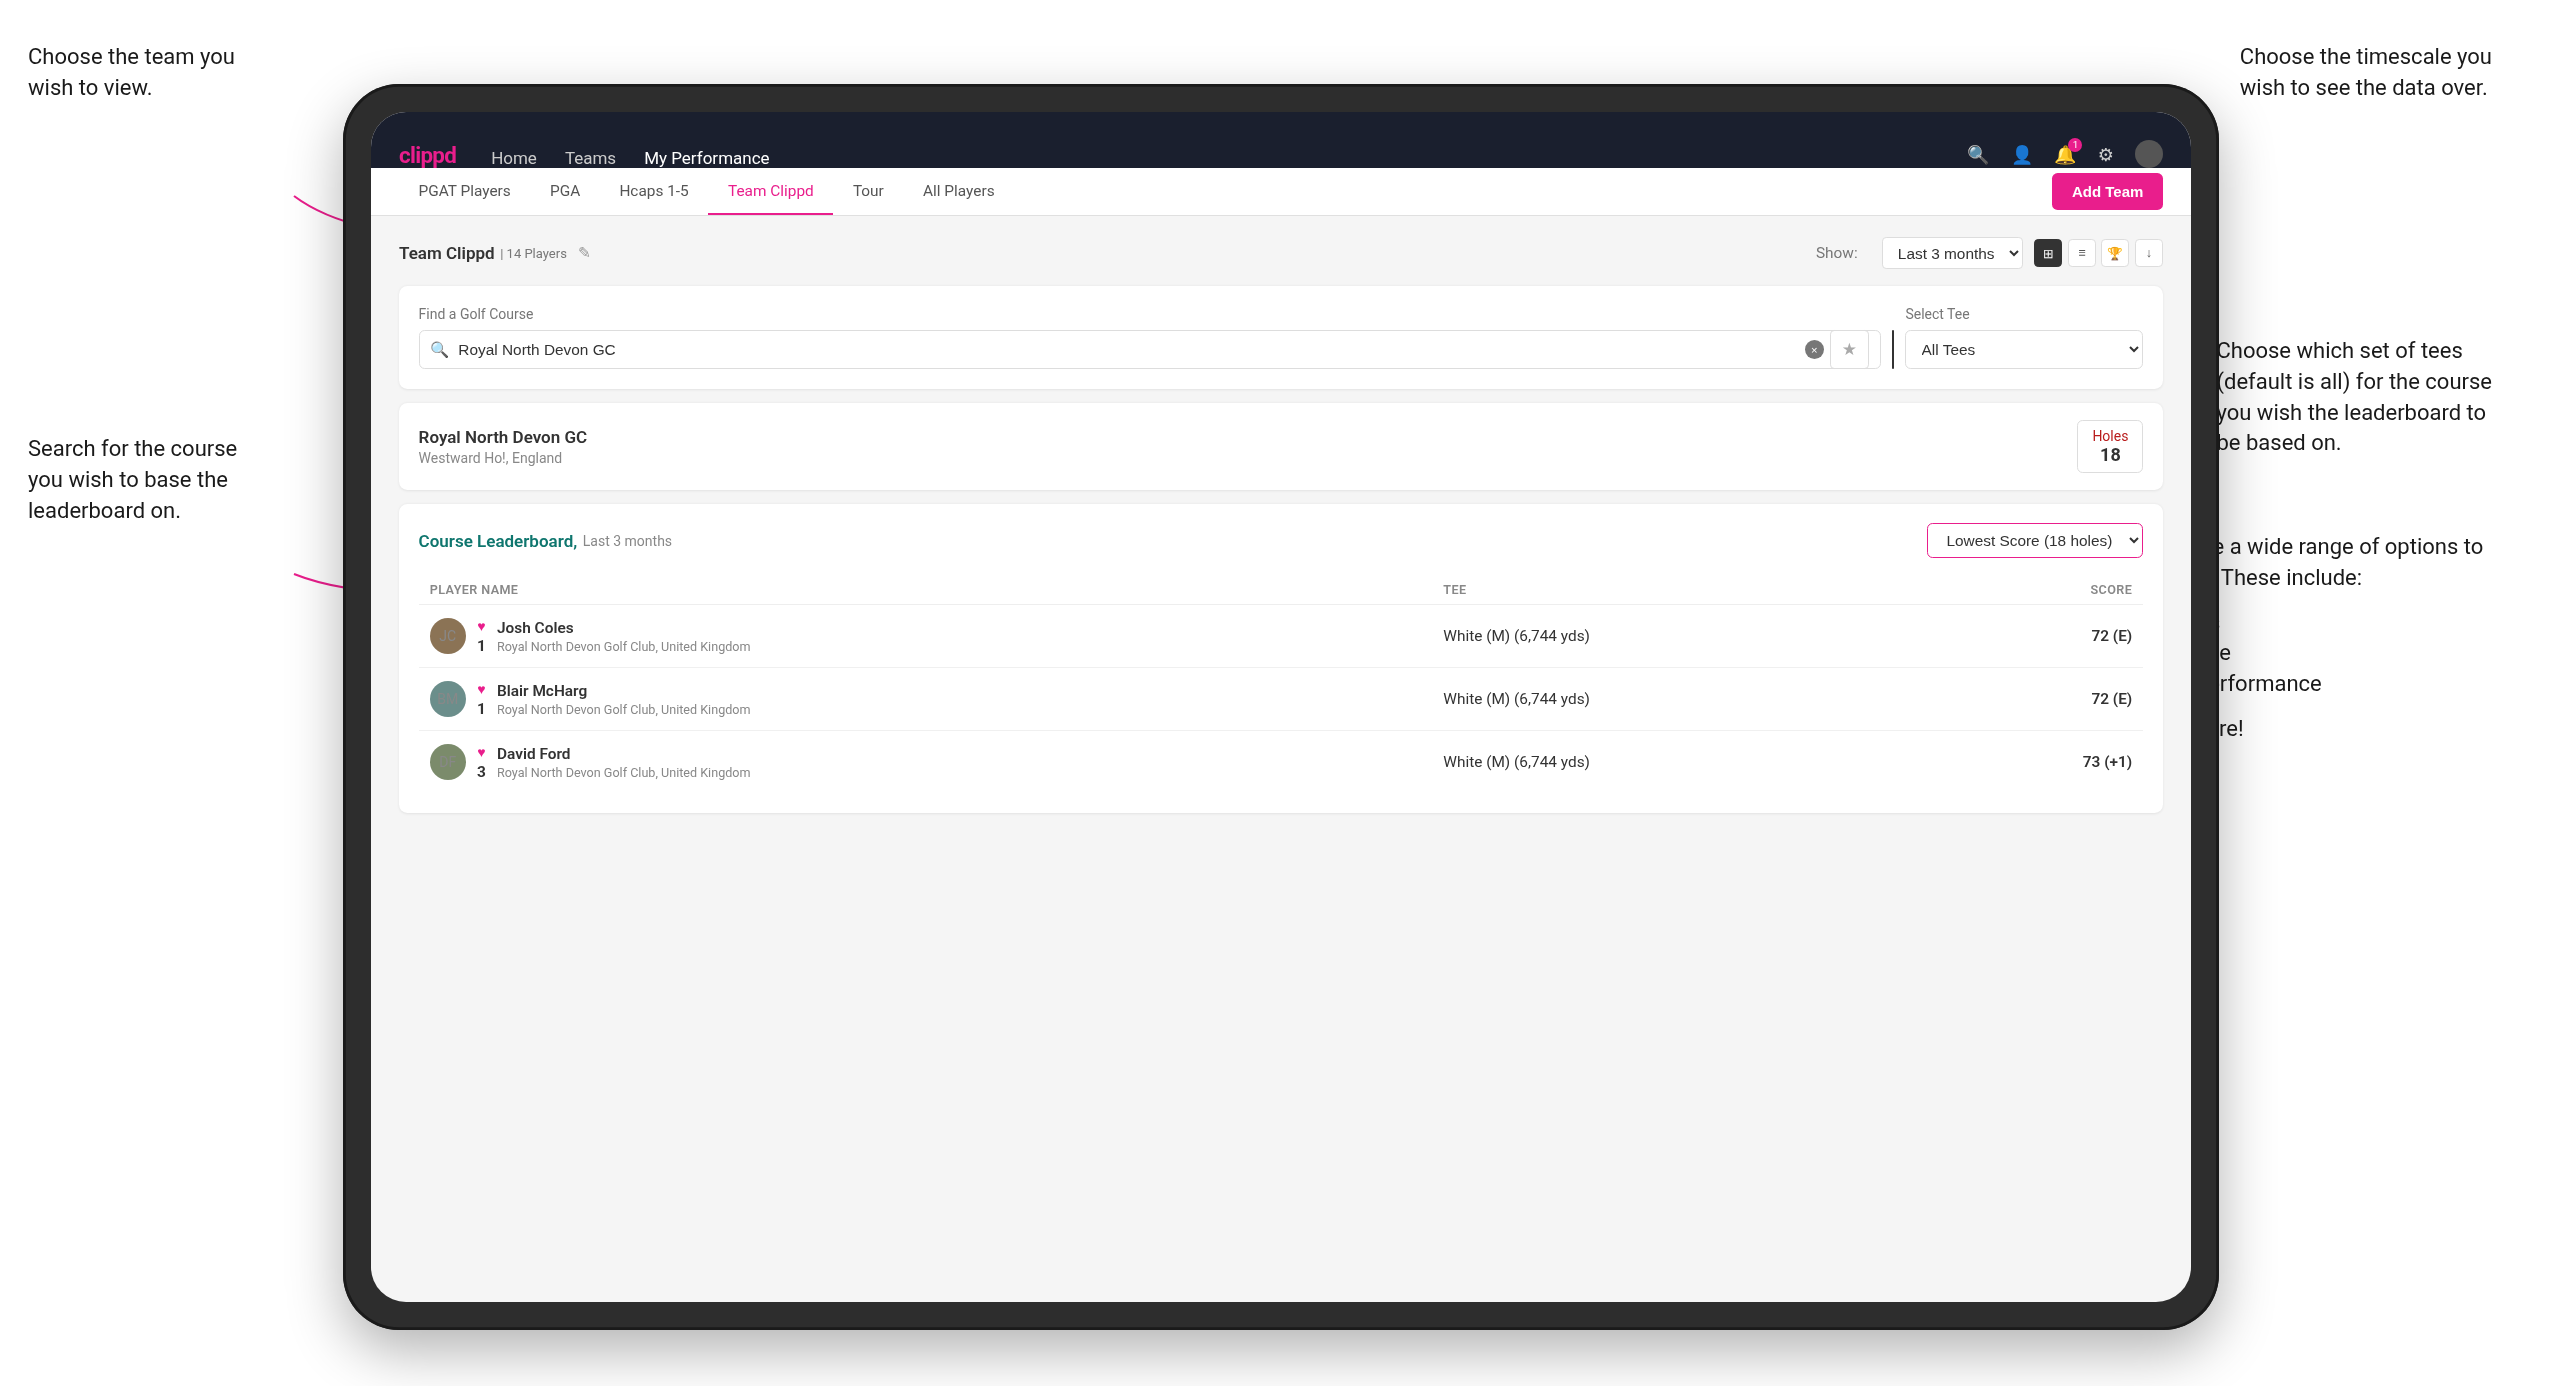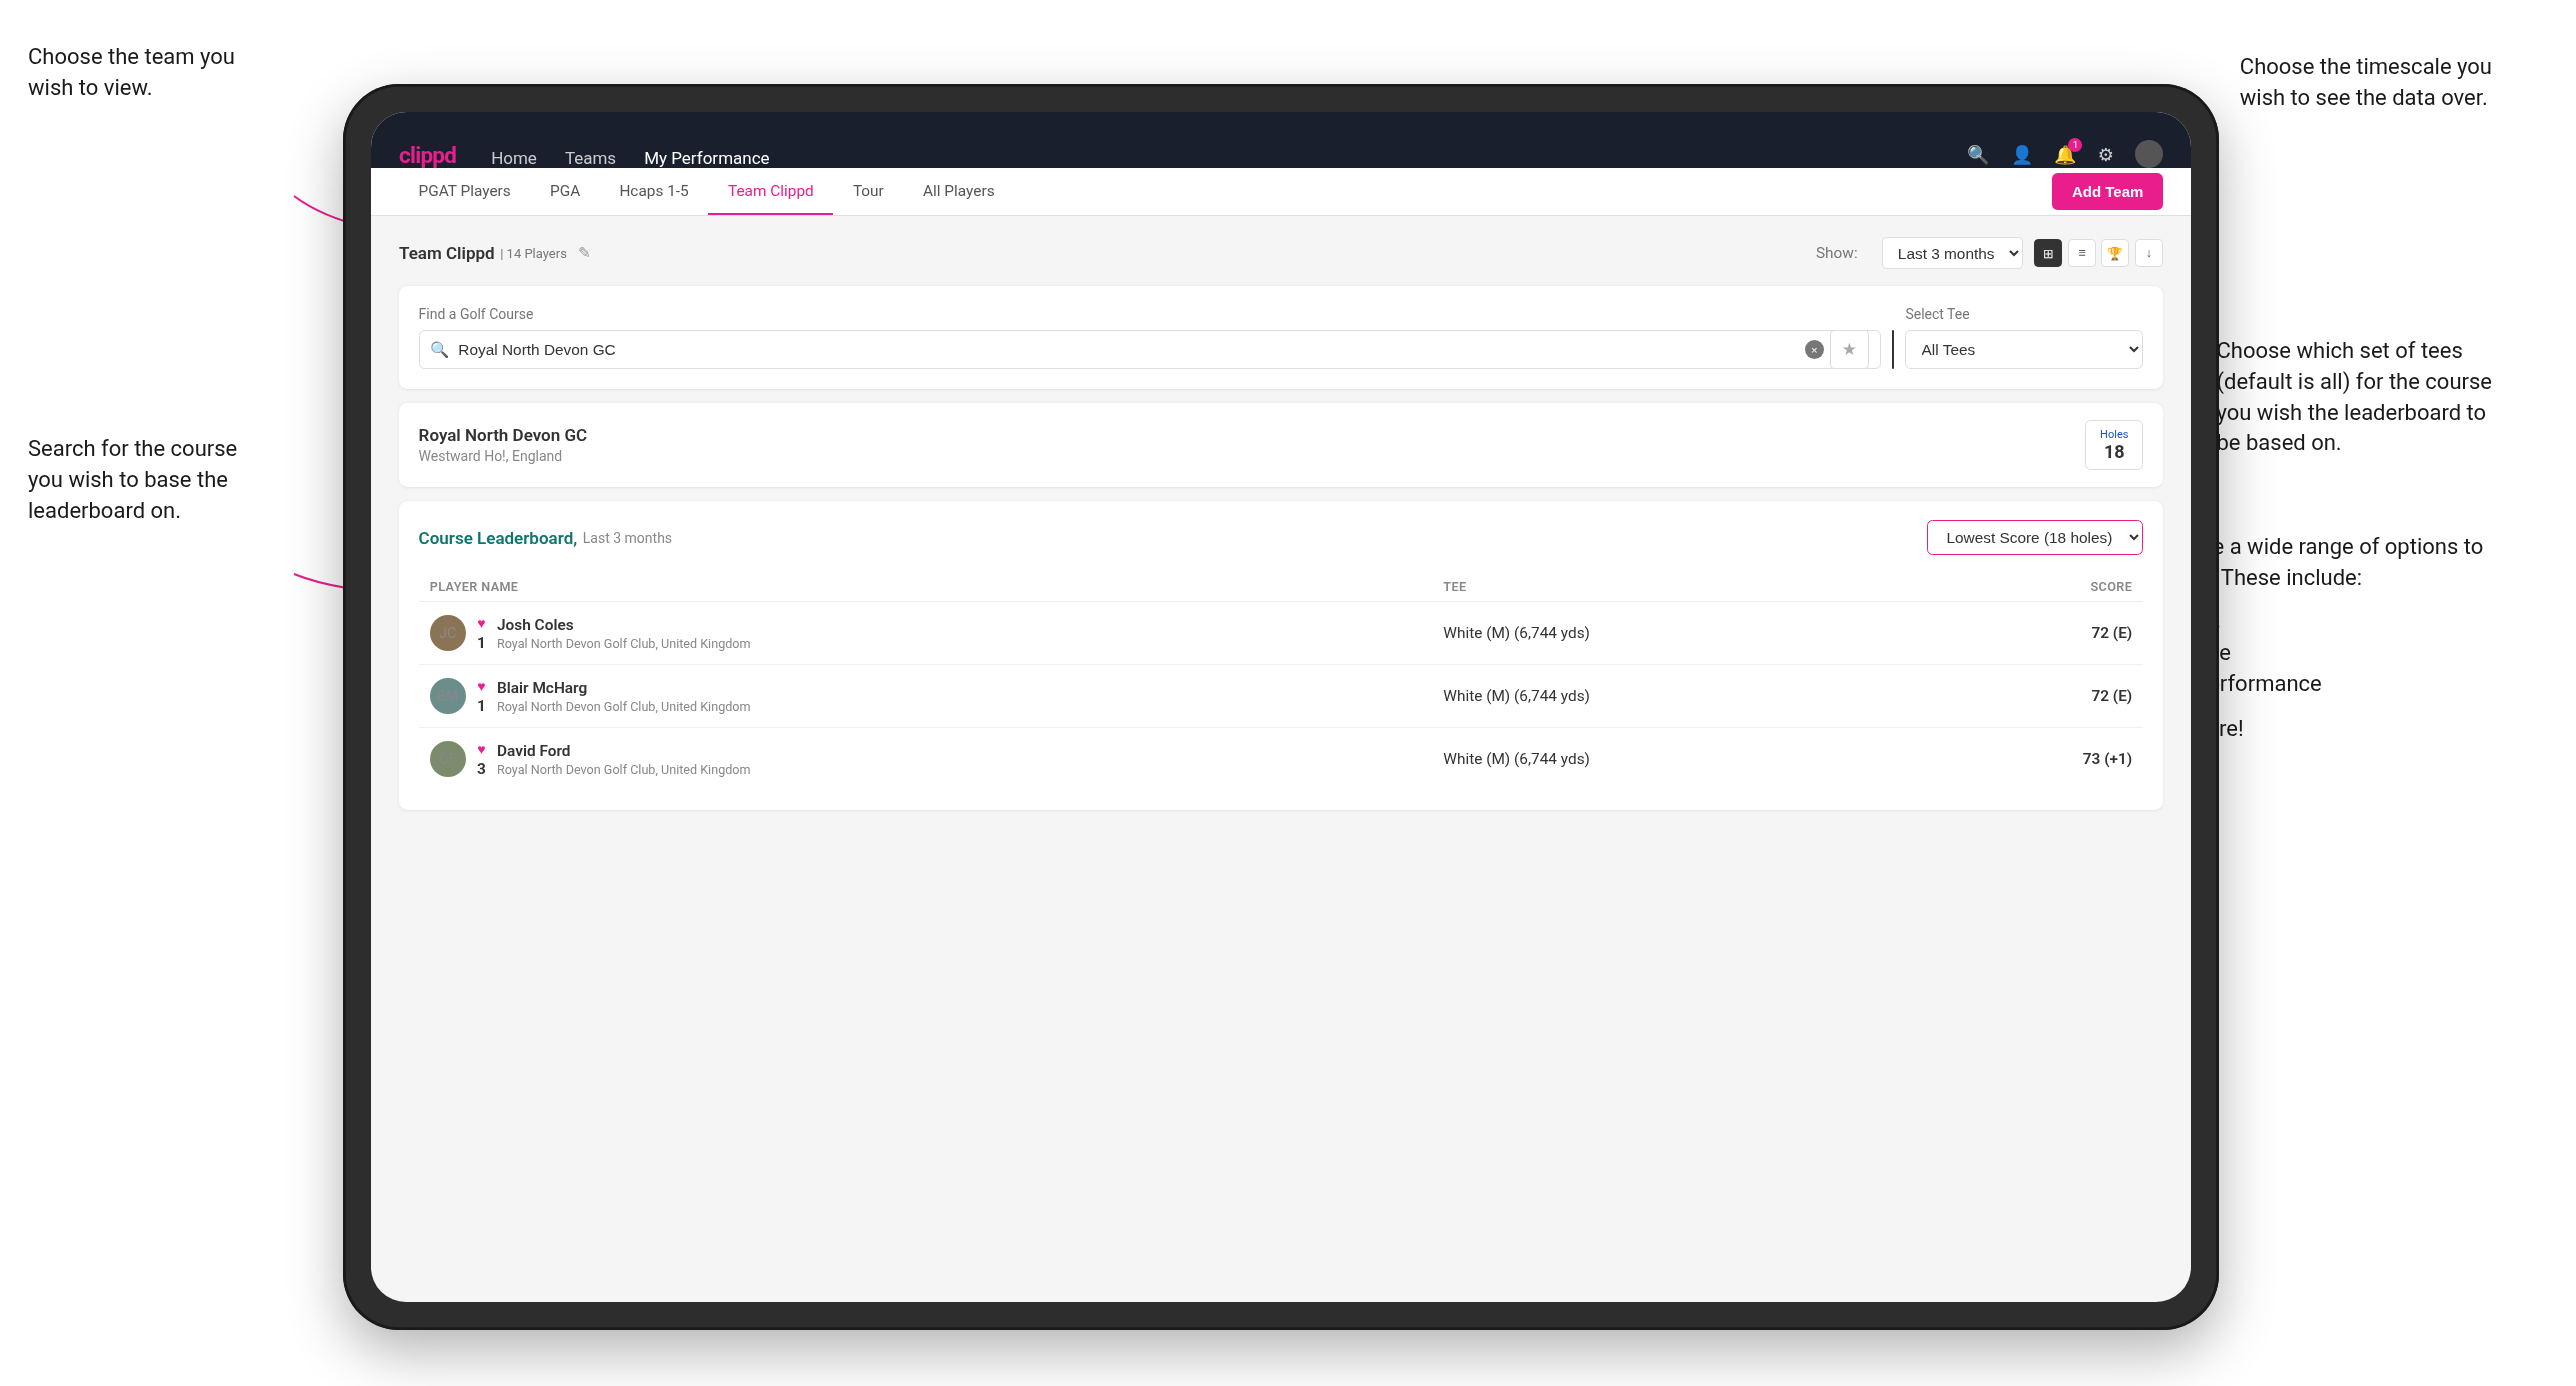--- a/index.html
+++ b/index.html
@@ -20,21 +20,21 @@
       line-height: 1.4;
       max-width: 266px;
     }
 
     .annotation-top-left {
       top: 42px;
       left: 28px;
     }
 
     .annotation-top-right {
-      top: 52px;
+      top: 42px;
       right: 84px;
       text-align: left;
       max-width: 350px;
     }
 
     .annotation-mid-left {
       top: 434px;
       left: 28px;
     }
 
@@ -424,22 +424,22 @@
     }
 
     .holes-badge {
       border: 0.7px solid #ddd;
       border-radius: 5.6px;
       padding: 7px 14px;
       text-align: center;
     }
 
     .holes-label {
-      font-size: 11px;
-      color: #1d4ed8;
+      font-size: 14px;
+      color: #b91c1c;
       display: block;
     }
 
     .holes-number {
       font-size: 18px;
       font-weight: 700;
       color: #333;
     }
 
     

